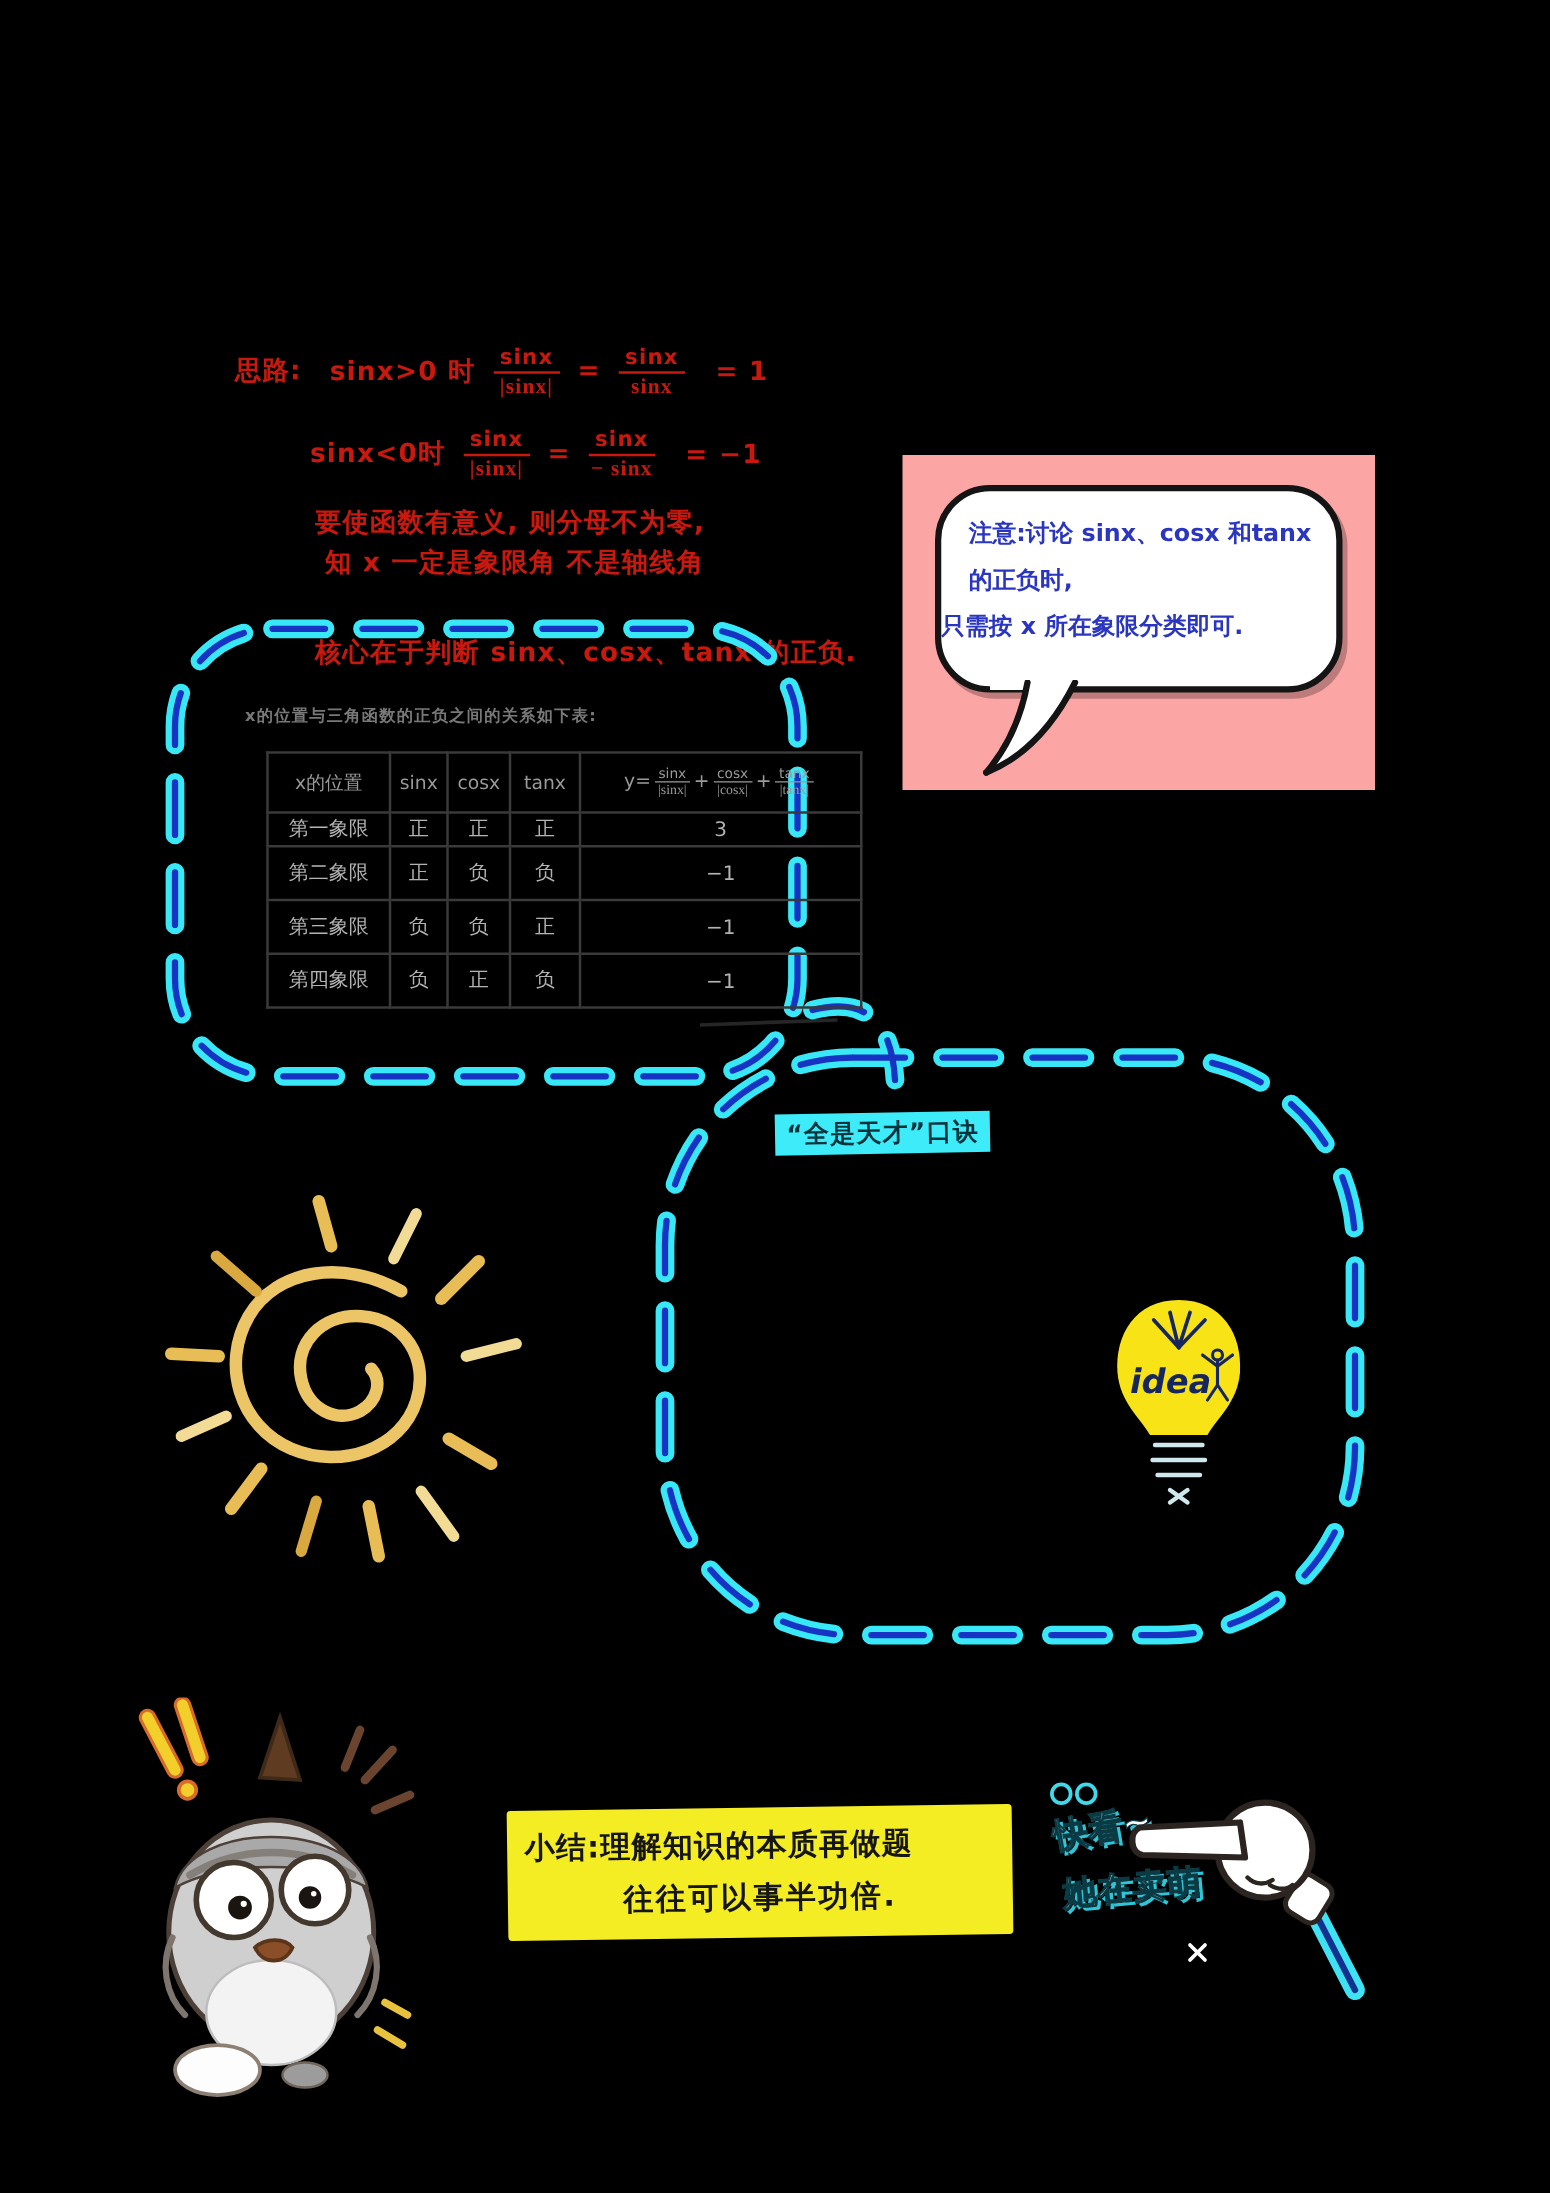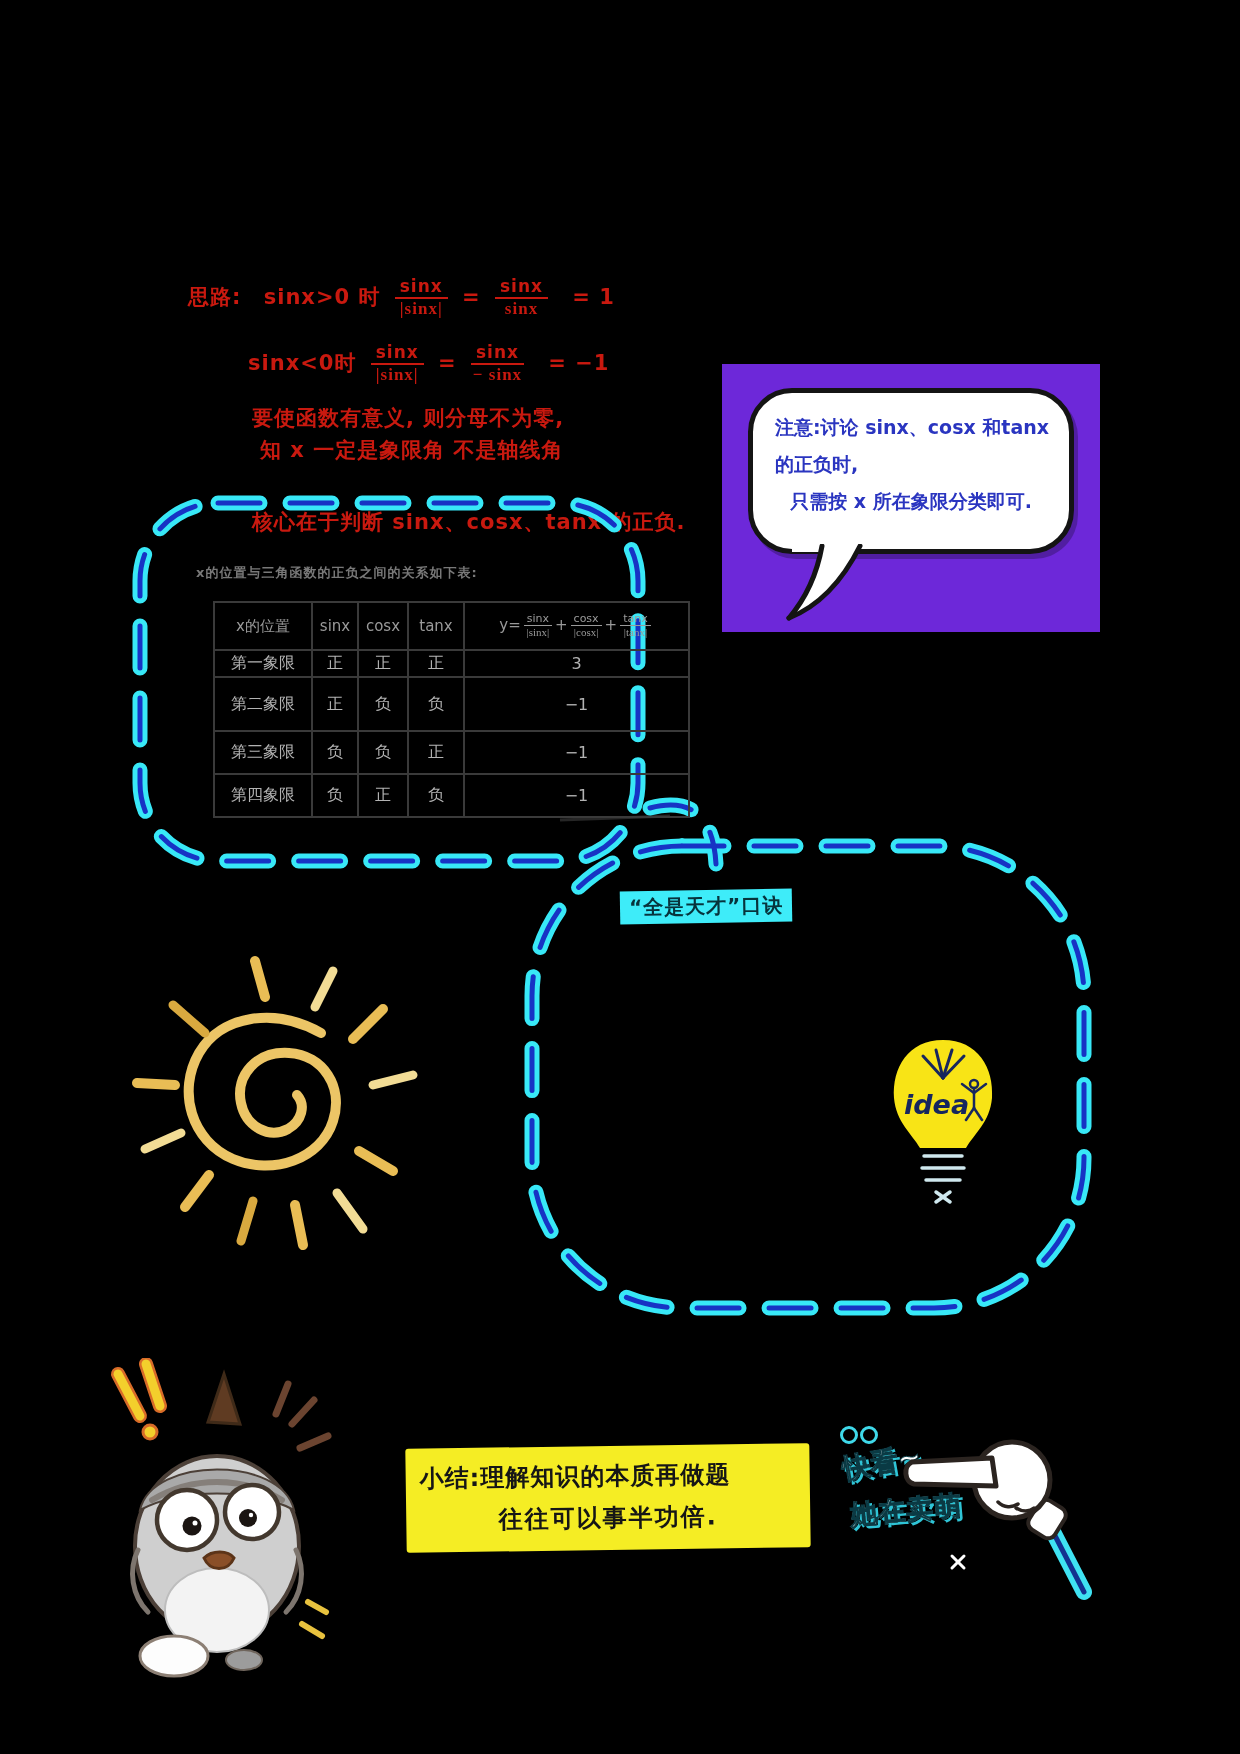--- a/index.html
+++ b/index.html
@@ -7,27 +7,27 @@
     position:relative;width:1240px;height:1754px;overflow:hidden;
     background:#000;font-family:"DejaVu Sans",sans-serif;
   }
   
   .red-ink{position:absolute;color:#c9190f;font-size:21px;font-weight:bold;letter-spacing:1px;white-space:nowrap;}
   .frac{display:inline-flex;flex-direction:column;align-items:center;vertical-align:middle;margin:0 6px;line-height:1.05;}
   .frac .num{padding:0 5px 1px 5px;border-bottom:2px solid currentColor;}
   .frac .den{padding-top:1px;font-family:Liberation Serif, serif;}
   .red-ink .frac{font-size:17px;}
   
-  .bubble-card{position:absolute;left:722px;top:364px;width:378px;height:268px;background:#6d28d9;}
+  .bubble-card{position:absolute;left:722px;top:364px;width:378px;height:268px;background:#fca5a5;}
   .bubble{position:absolute;left:26px;top:24px;width:316px;height:156px;background:#fff;
           border:5px solid #141414;border-radius:44px;box-shadow:4px 5px 0 rgba(0,0,0,.25);}
   .bubble-text{position:absolute;left:0;top:16px;width:100%;color:#2a35c0;font-size:19px;font-weight:bold;line-height:1.95;}
   .bubble-line1{padding-left:22px;}
   .bubble-line2{text-align:center;}
-  .bubble-line3{text-align:center;}
+  .bubble-line3{text-align:left;}
   .tail-svg{position:absolute;left:62px;top:180px;}
   
   .frame-svg{position:absolute;left:0;top:0;pointer-events:none;}
   .dash-outer{fill:none;stroke:#38e8f7;stroke-width:15;stroke-dasharray:42 30;stroke-linecap:round;}
   .dash-inner{fill:none;stroke:#1733c4;stroke-width:5;stroke-dasharray:42 30;stroke-linecap:round;}
   .label-line{stroke:#262626;stroke-width:3;}
   
   .table-intro{position:absolute;left:196px;top:564px;color:#787878;font-size:13px;font-weight:bold;letter-spacing:1px;white-space:nowrap;}
   .sign-table{position:absolute;left:197px;top:601px;border-collapse:collapse;table-layout:fixed;color:#a3a3a3;margin-left:16px;}
   .sign-table td,.sign-table th{border:2px solid #3a3a3a;text-align:center;vertical-align:middle;font-weight:normal;padding:0;}
@@ -146,21 +146,21 @@
             </span>
       </th>
     </tr>
     <tr style="height:27px">
       <td class="poscol">第一象限</td>
       <td>正</td>
       <td>正</td>
       <td>正</td>
       <td>3</td>
     </tr>
-    <tr style="height:54px">
+    <tr style="height:43px">
       <td class="poscol">第二象限</td>
       <td>正</td>
       <td>负</td>
       <td>负</td>
       <td>−1</td>
     </tr>
     <tr style="height:43px">
       <td class="poscol">第三象限</td>
       <td>负</td>
       <td>负</td>

